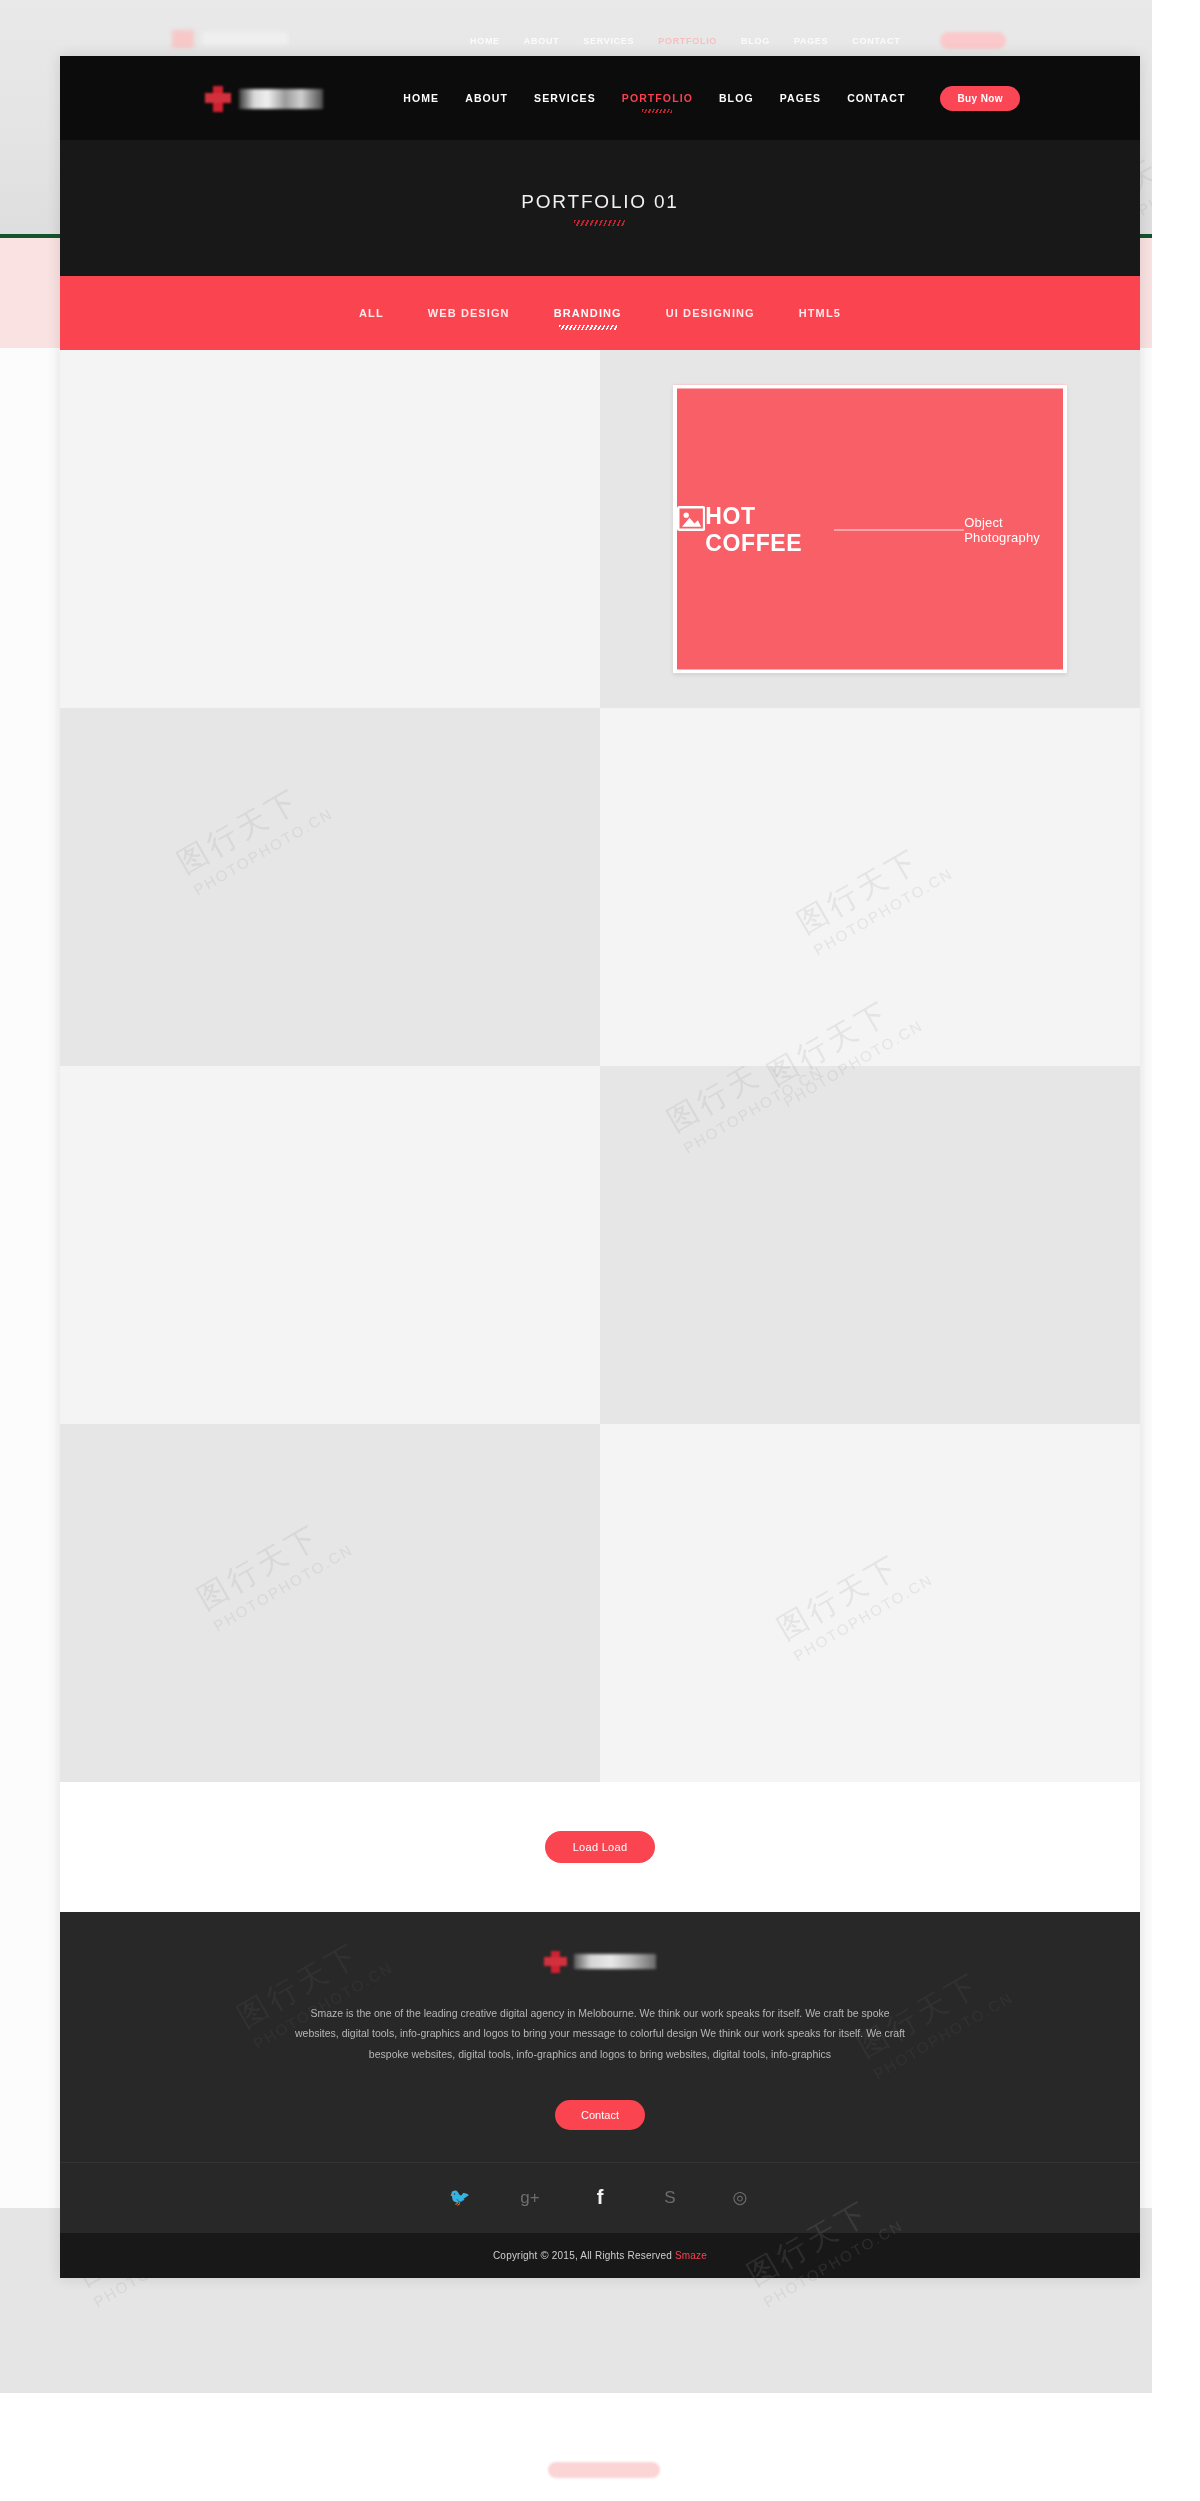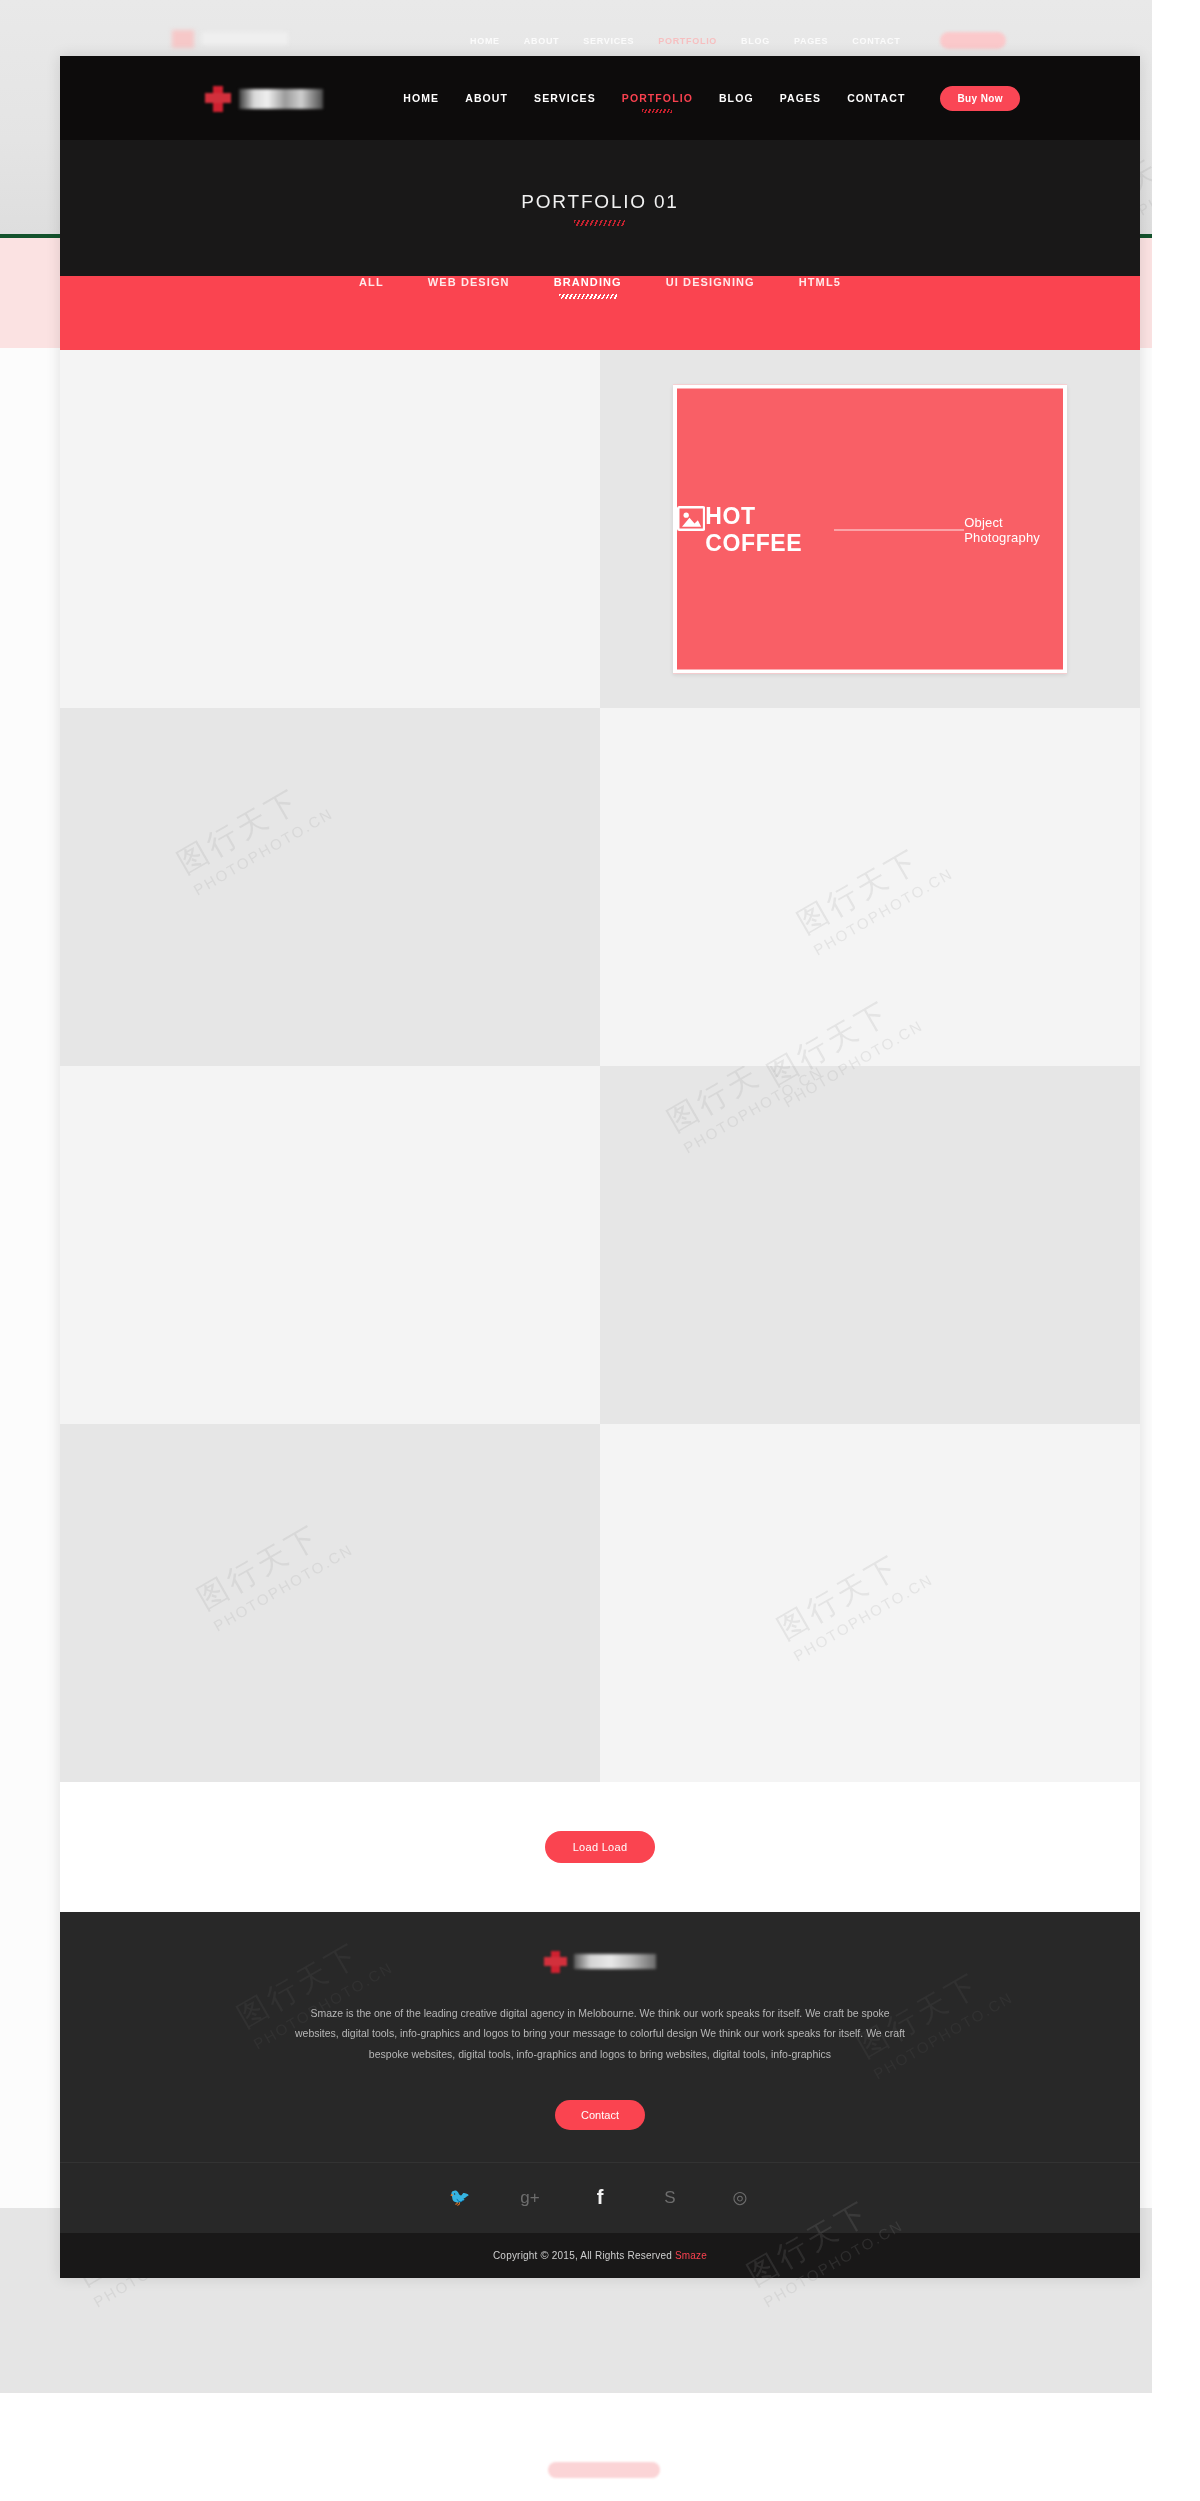--- a/index.html
+++ b/index.html
@@ -145,21 +145,21 @@
     letter-spacing: 1.8px; margin: 0;
   }
   .title-dash {
     margin-top: 7px; width: 52px; height: 6px;
     background: repeating-linear-gradient(115deg,#c2222f 0 1.7px,transparent 1.7px 4.1px);
   }
 
   
   .filter-bar {
     height: 74px; background: #fa4450;
-    display: flex; align-items: flex-start; justify-content: center;
+    display: flex; align-items: center; justify-content: center;
     gap: 0; position: relative; overflow: hidden;
   }
   .filter-bar a {
     color: #ffe9ea; text-decoration: none;
     font-size: 11px; font-weight: bold; letter-spacing: 1.1px;
     padding: 0 22px; position: relative;
   }
   .filter-bar a.active { color: #ffffff; }
   .filter-bar a.active::after {
     content: ""; position: absolute; left: 50%; transform: translateX(-50%);

